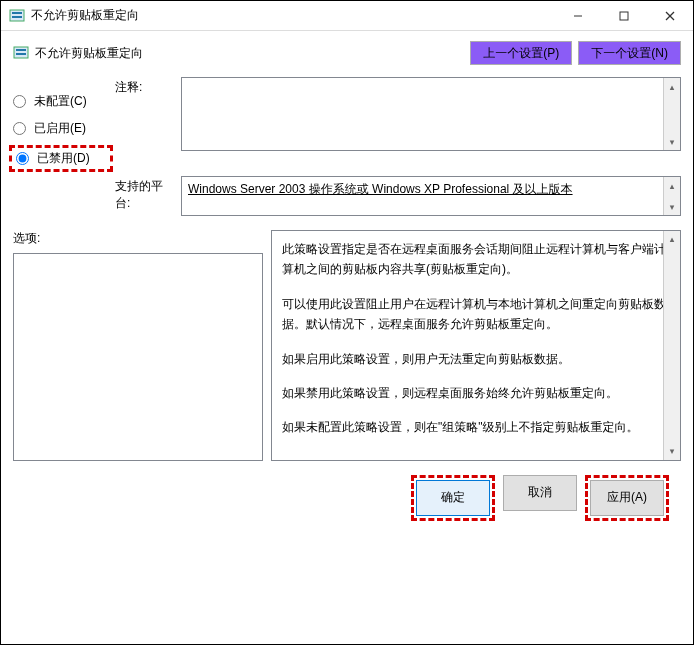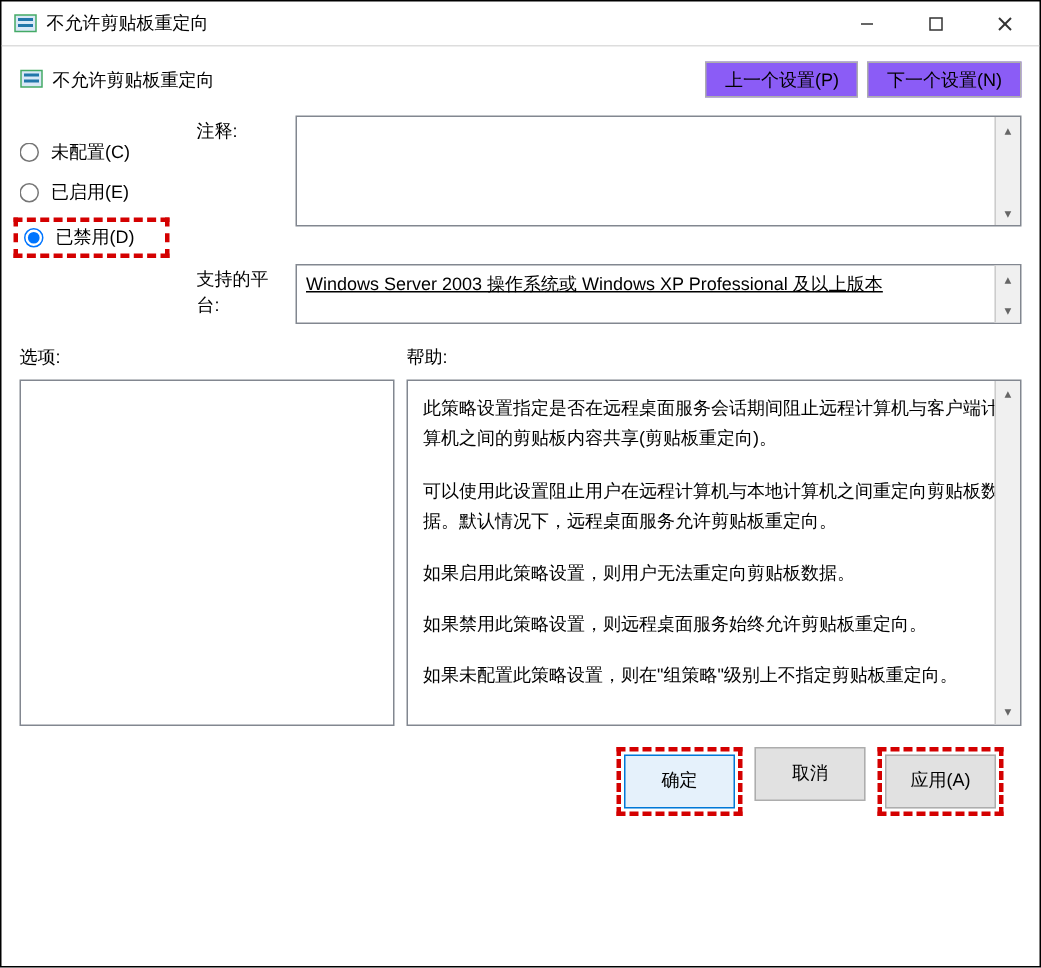--- a/index.html
+++ b/index.html
@@ -59,21 +59,20 @@
     align-items: flex-start;
   }
   .leftcol {
     width: 96px;
     flex-shrink: 0;
   }
   .labelblock {
     width: 60px;
     flex-shrink: 0;
     padding-top: 2px;
-    margin-left: 16px;
   }
   .radios { display:flex; flex-direction:column; gap:10px;margin-top:16px; }
   .radio-item { display:flex; align-items:center; gap:4px; }
   .radio-item input { margin:0 4px 0 0; }
   .highlight {
     border: 3px dashed #d40000;
     padding: 2px 4px;
     margin: -2px -4px;
     display: inline-flex;
     align-items:center;
@@ -226,21 +225,20 @@
       </div>
     </div>
   </div>
 
   <div class="lower">
     <div class="lowercol left">
       <div class="lowerlabel">选项:</div>
       <div class="panel"></div>
     </div>
     <div class="lowercol right">
-      <div class="lowerlabel">帮助:</div>
       <div class="panel">
         <p class="help-para">此策略设置指定是否在远程桌面服务会话期间阻止远程计算机与客户端计算机之间的剪贴板内容共享(剪贴板重定向)。</p>
         <p class="help-para">可以使用此设置阻止用户在远程计算机与本地计算机之间重定向剪贴板数据。默认情况下，远程桌面服务允许剪贴板重定向。</p>
         <p class="help-para">如果启用此策略设置，则用户无法重定向剪贴板数据。</p>
         <p class="help-para">如果禁用此策略设置，则远程桌面服务始终允许剪贴板重定向。</p>
         <p class="help-para">如果未配置此策略设置，则在"组策略"级别上不指定剪贴板重定向。</p>
         <div class="scrollbtns">
           <div class="sbtn">▴</div>
           <div class="sbtn">▾</div>
         </div>

